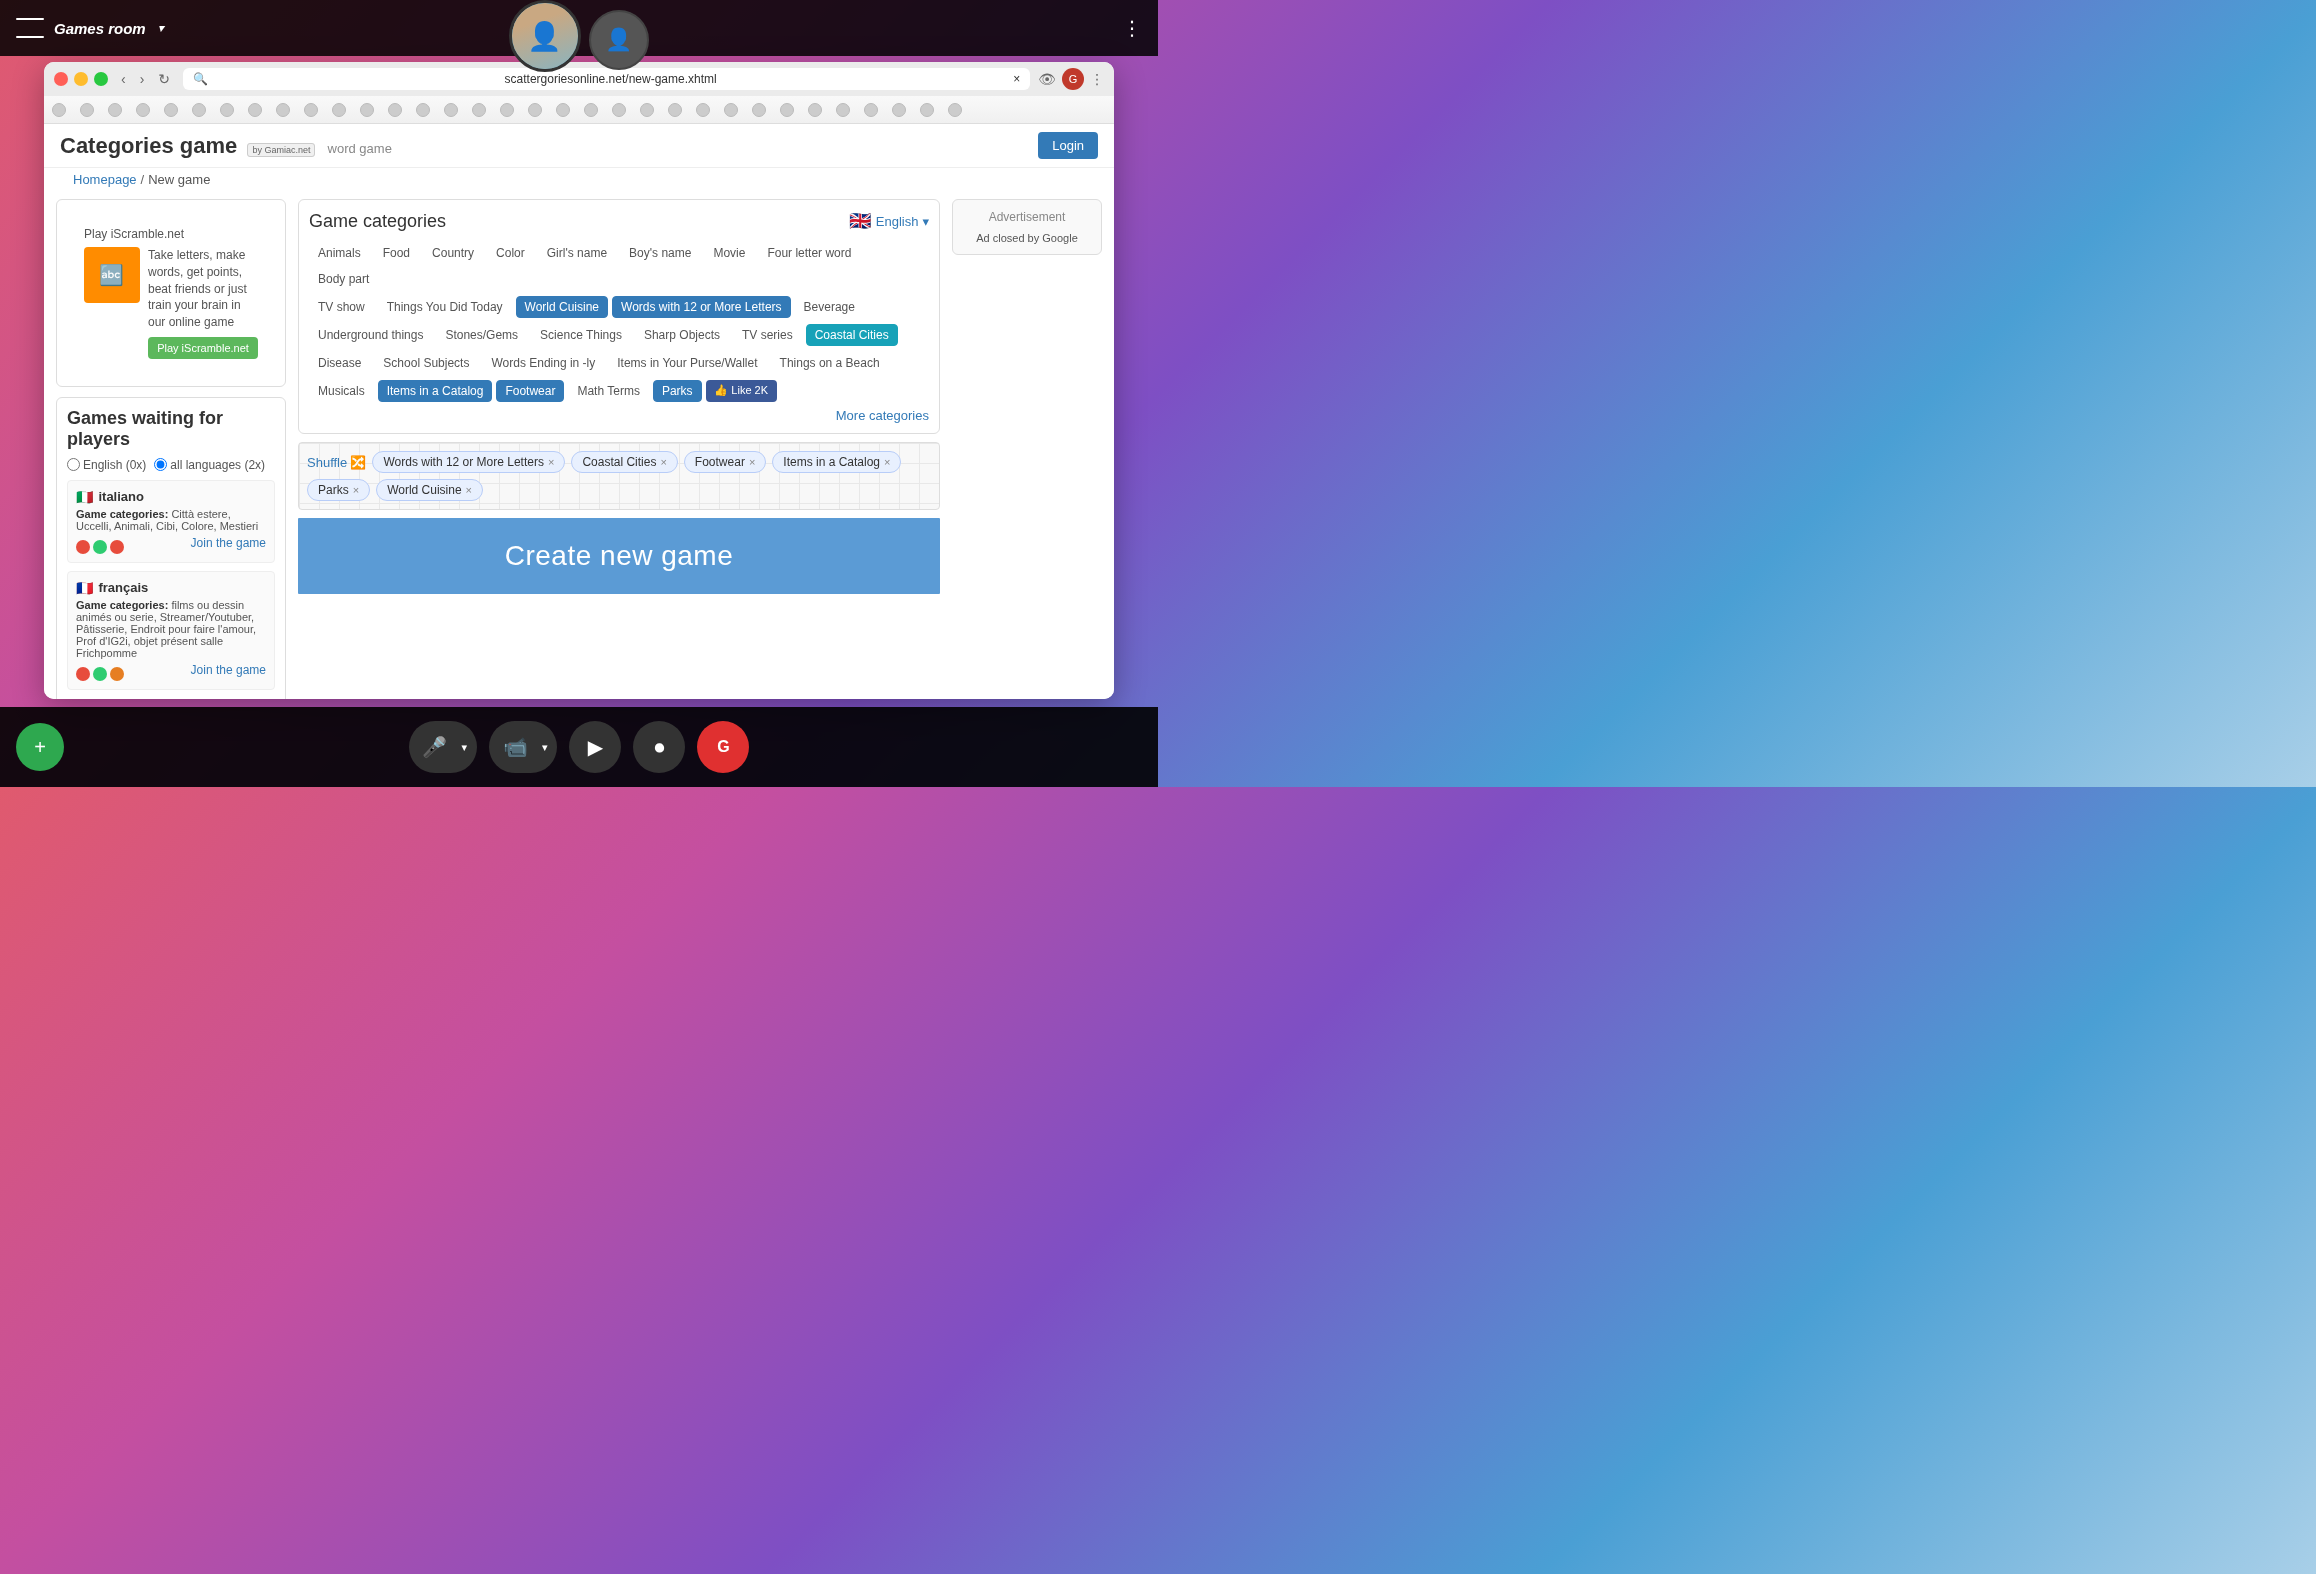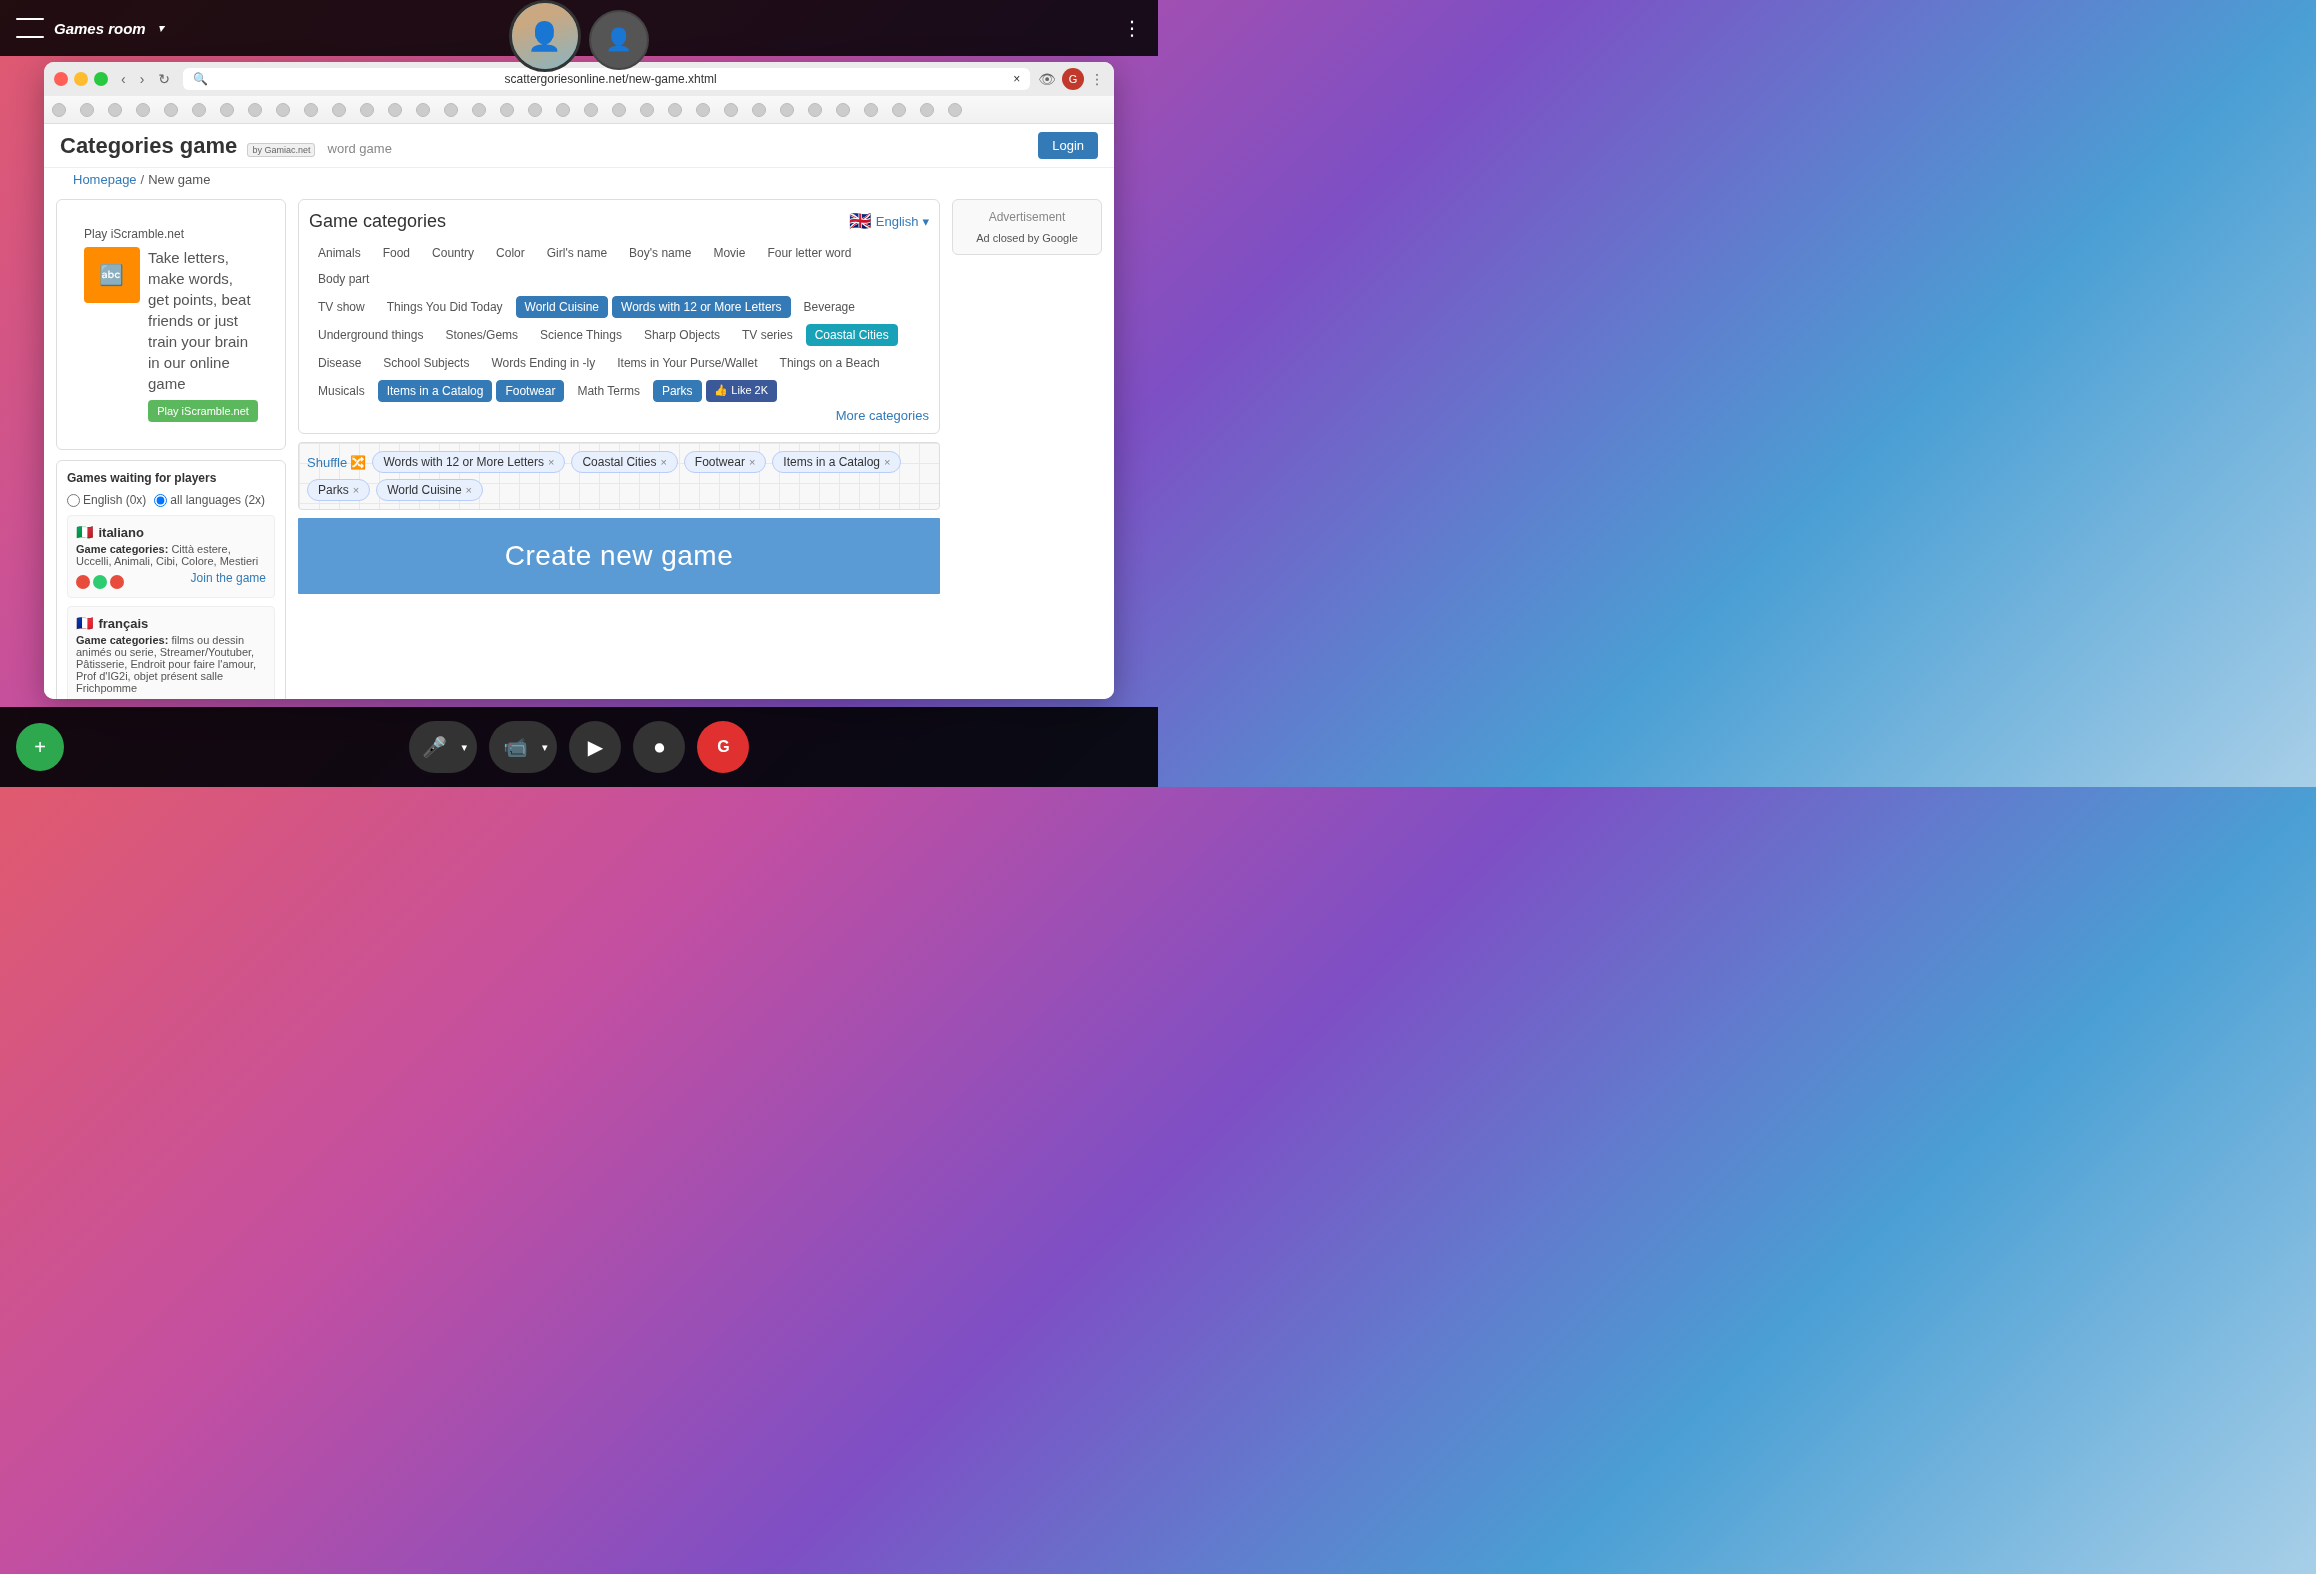--- a/index.html
+++ b/index.html
@@ -372,21 +372,21 @@
       background: #ff8c00;
       border-radius: 4px;
       display: flex;
       align-items: center;
       justify-content: center;
       flex-shrink: 0;
       font-size: 20px;
       color: white;
     }
     .iscramble-text {
-      font-size: 15px;
+      font-size: 12px;
       color: #555;
       line-height: 1.4;
     }
     .iscramble-play-btn {
       display: block;
       width: 100%;
       margin-top: 6px;
       background: #5cb85c;
       color: white;
       border: none;
@@ -396,21 +396,21 @@
       cursor: pointer;
       text-align: center;
     }
 
     .waiting-section {
       border: 1px solid #ddd;
       border-radius: 6px;
       padding: 10px;
     }
     .waiting-title {
-      font-size: 12px;
+      font-size: 18px;
       font-weight: 600;
       color: #333;
       margin-bottom: 8px;
     }
     .lang-filter {
       display: flex;
       gap: 8px;
       margin-bottom: 8px;
       font-size: 12px;
     }

